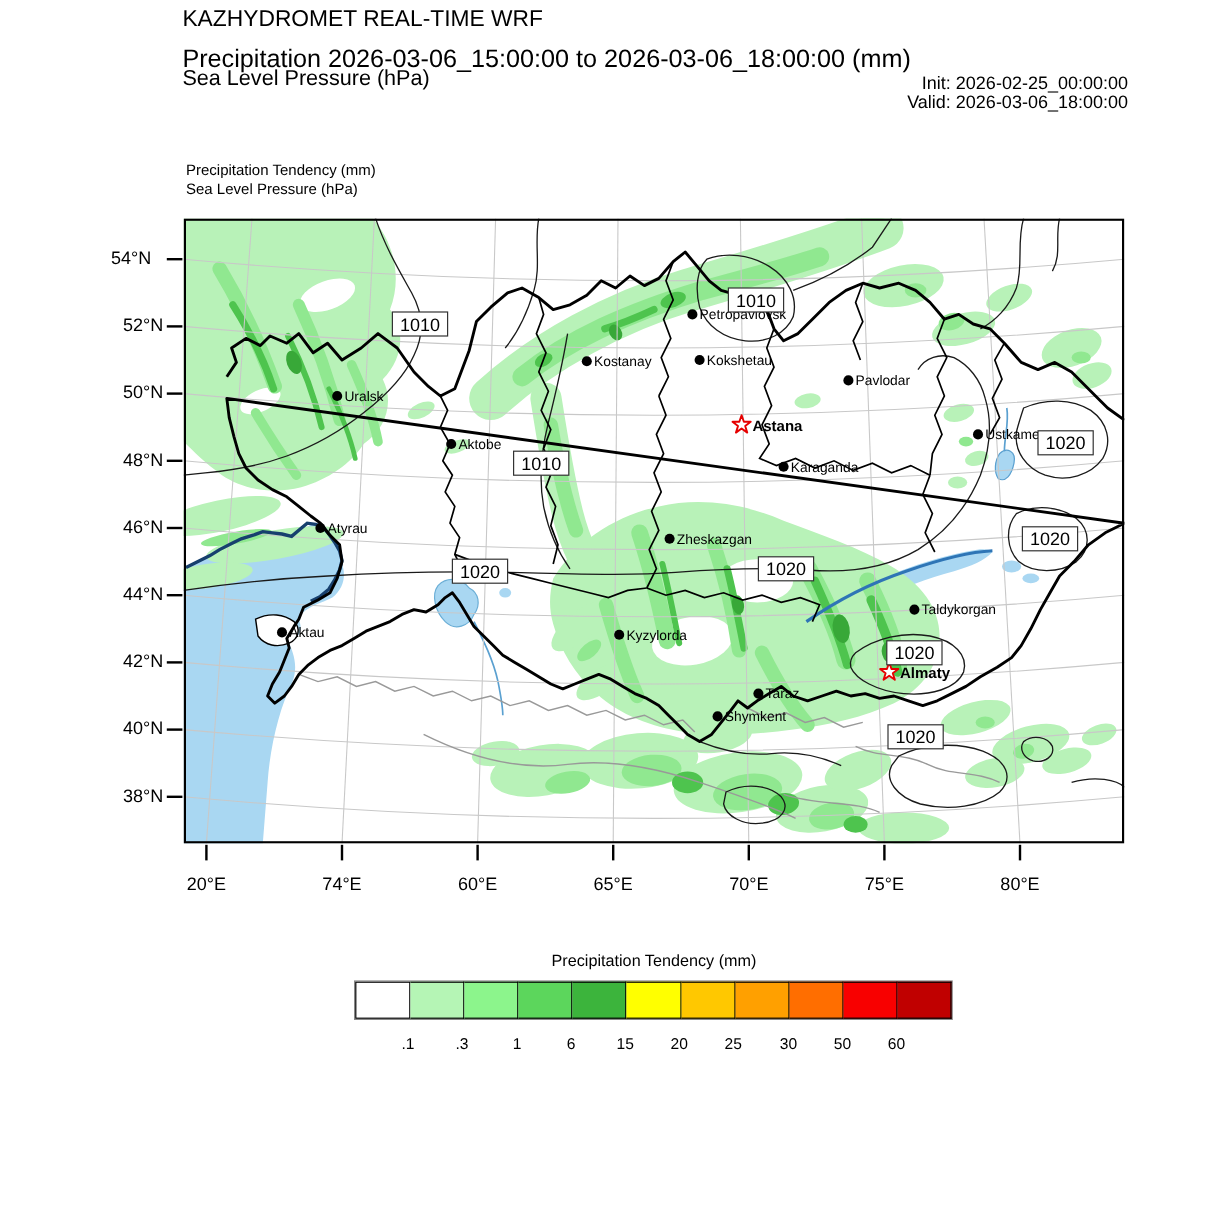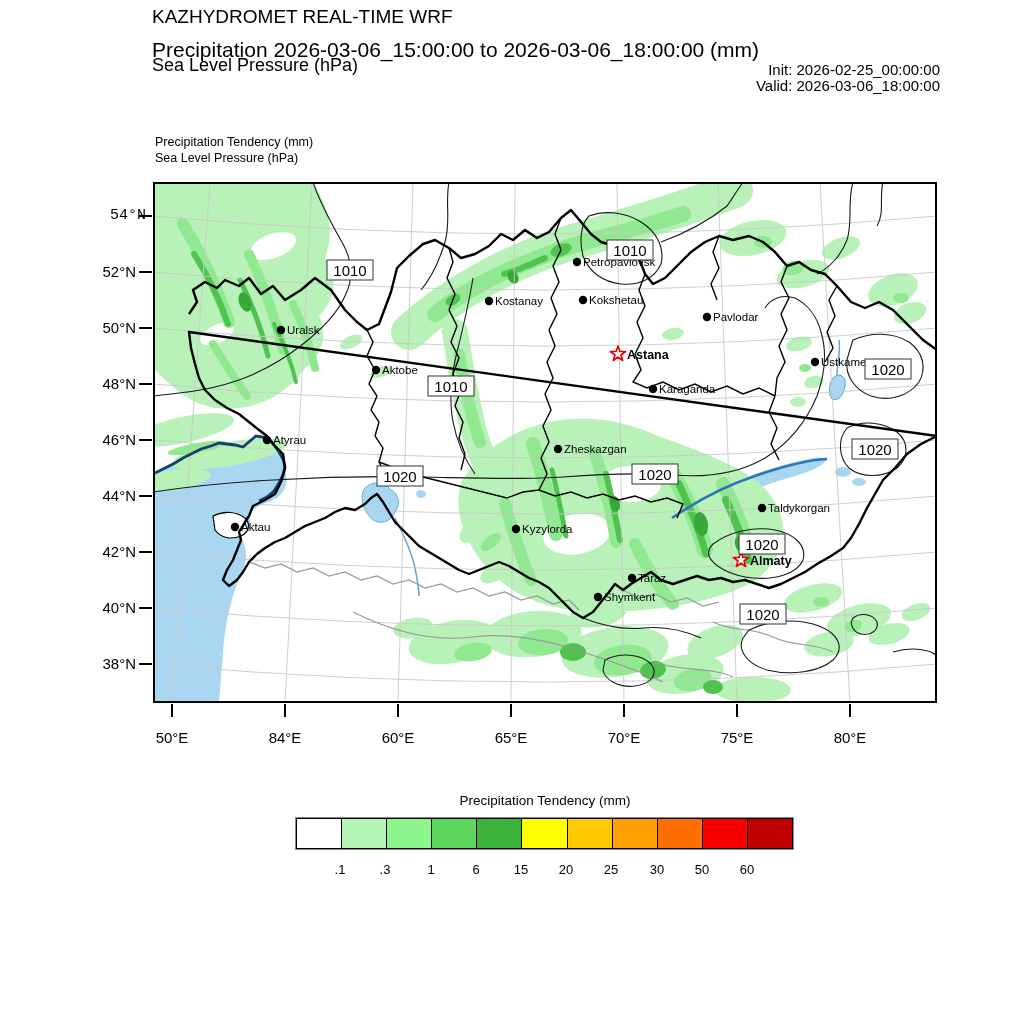--- a/index.html
+++ b/index.html
@@ -309,40 +309,40 @@
 <div>
   <div class="abs tickh" style="left:139px;top:215px;"></div>
   <div class="abs tickh" style="left:139px;top:271px;"></div>
   <div class="abs tickh" style="left:139px;top:327px;"></div>
   <div class="abs tickh" style="left:139px;top:383px;"></div>
   <div class="abs tickh" style="left:139px;top:439px;"></div>
   <div class="abs tickh" style="left:139px;top:495px;"></div>
   <div class="abs tickh" style="left:139px;top:551px;"></div>
   <div class="abs tickh" style="left:139px;top:607px;"></div>
   <div class="abs tickh" style="left:139px;top:663px;"></div>
-  <div class="abs latlab" style="left:96px;top:207px;font-family:Liberation Mono, monospace;">54°N</div>
+  <div class="abs latlab" style="left:76px;top:207px;">54°N</div>
   <div class="abs latlab" style="left:86px;top:263px;">52°N</div>
   <div class="abs latlab" style="left:86px;top:319px;">50°N</div>
   <div class="abs latlab" style="left:86px;top:375px;">48°N</div>
   <div class="abs latlab" style="left:86px;top:431px;">46°N</div>
   <div class="abs latlab" style="left:86px;top:487px;">44°N</div>
   <div class="abs latlab" style="left:86px;top:543px;">42°N</div>
   <div class="abs latlab" style="left:86px;top:599px;">40°N</div>
   <div class="abs latlab" style="left:86px;top:655px;text-align:right;">38°N</div>
 </div>
 <div>
   <div class="abs tickv" style="left:171px;top:704px;"></div>
   <div class="abs tickv" style="left:284px;top:704px;"></div>
   <div class="abs tickv" style="left:397px;top:704px;"></div>
   <div class="abs tickv" style="left:510px;top:704px;"></div>
   <div class="abs tickv" style="left:623px;top:704px;"></div>
   <div class="abs tickv" style="left:736px;top:704px;"></div>
   <div class="abs tickv" style="left:849px;top:704px;"></div>
-  <div class="abs lonlab" style="left:140px;top:729px;">50°E</div>
-  <div class="abs lonlab" style="left:253px;top:729px;">84°E</div>
+  <div class="abs lonlab" style="left:140px;top:729px;">20°E</div>
+  <div class="abs lonlab" style="left:253px;top:729px;">74°E</div>
   <div class="abs lonlab" style="left:366px;top:729px;">60°E</div>
   <div class="abs lonlab" style="left:479px;top:729px;">65°E</div>
   <div class="abs lonlab" style="left:592px;top:729px;">70°E</div>
   <div class="abs lonlab" style="left:705px;top:729px;">75°E</div>
   <div class="abs lonlab" style="left:818px;top:729px;">80°E</div>
 </div>
 
 <div class="abs cbar-title">Precipitation Tendency (mm)</div>
 <div class="abs cbar">
   <div class="cell" style="background: rgb(255, 255, 255);"></div>

